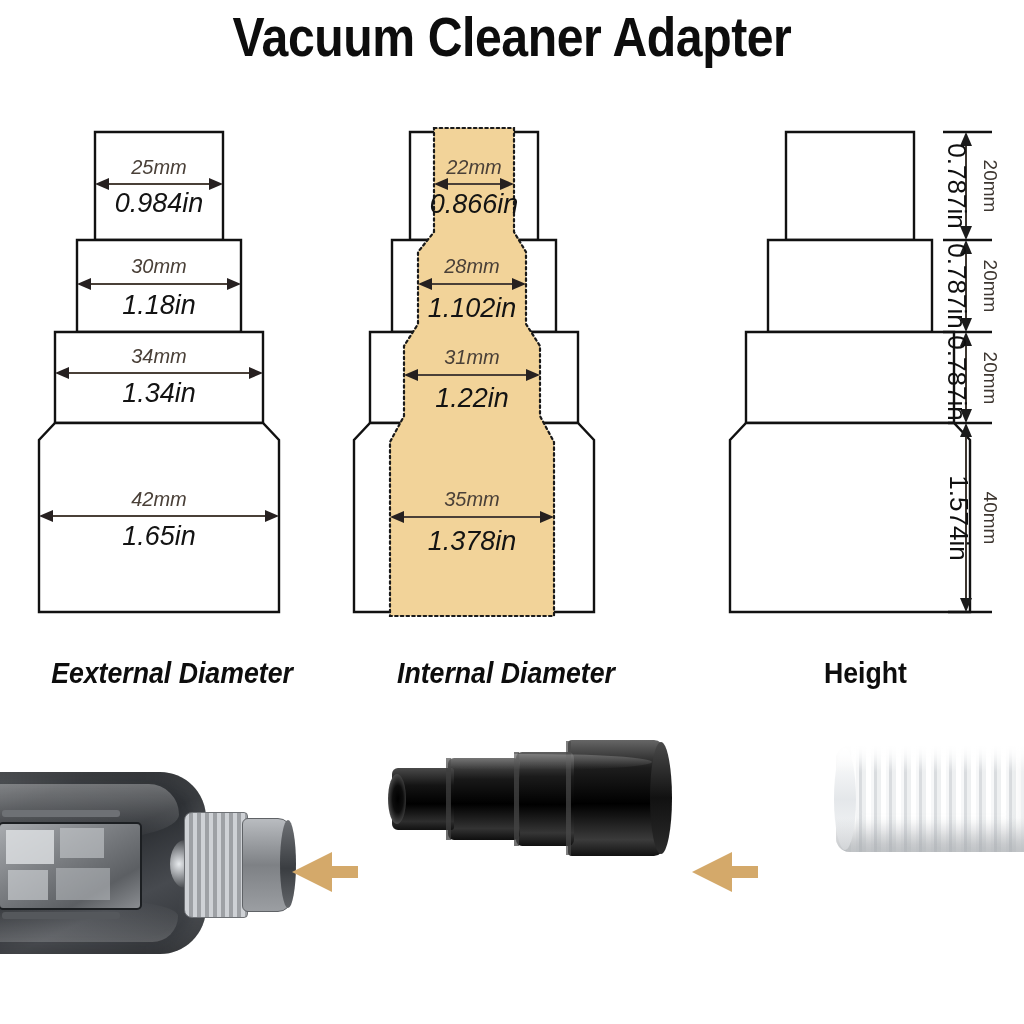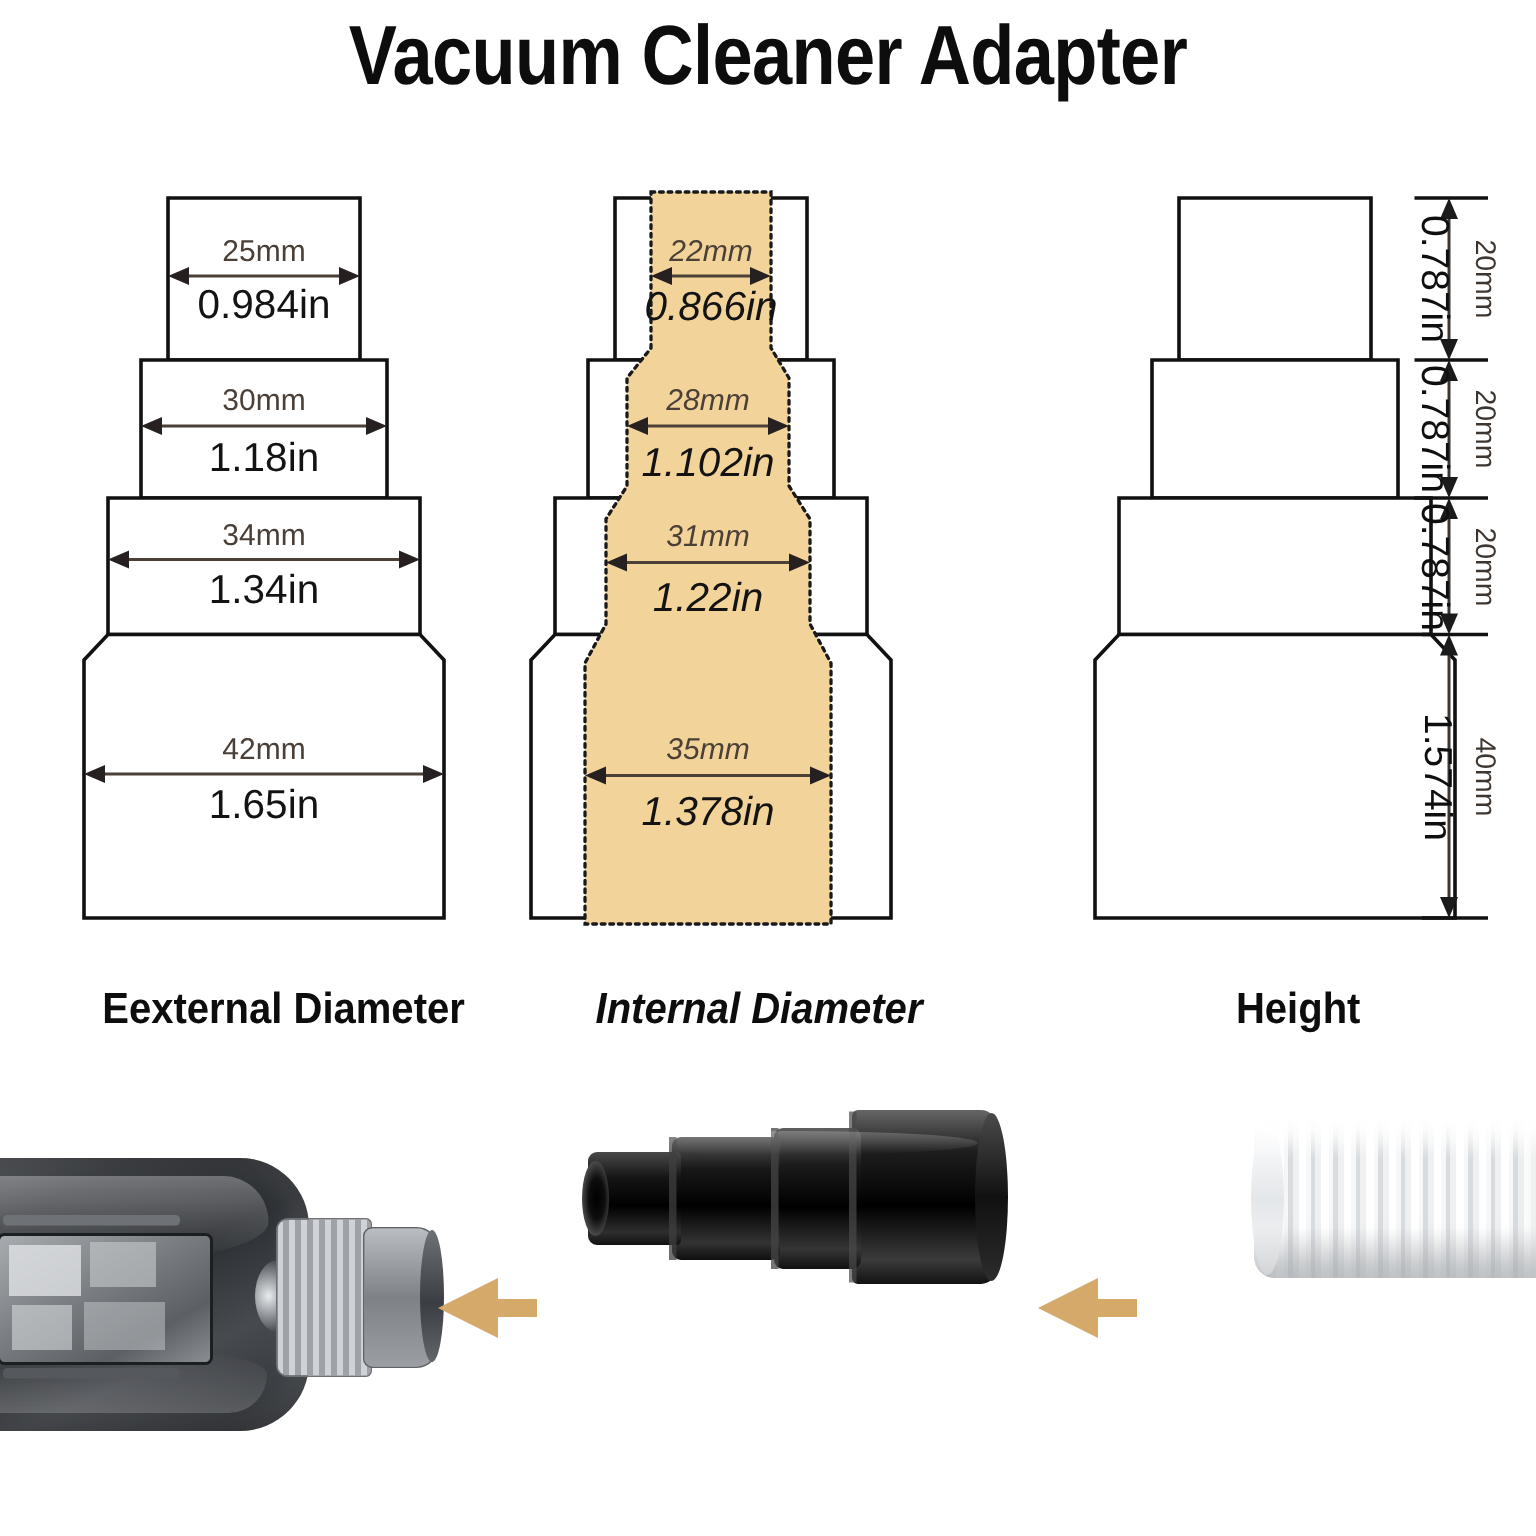--- a/index.html
+++ b/index.html
@@ -199,21 +199,21 @@
 </style>
 </head>
 <body>
 
 <div id="page">
 
   <div class="title">Vacuum Cleaner Adapter</div>
 
   <div class="diagrams">
 
-    <div class="panel" style="left:24px;width:330px;">
+    <div class="panel" style="left:7px;width:330px;font-style:italic;">
       <div class="svgwrap">
         <svg width="330" height="500" viewBox="0 0 330 500">
 
           <path class="outline" d="M 88 12 L 216 12 L 216 120 L 88 120 Z"></path>
 
           <path class="outline" d="M 70 120 L 234 120 L 234 212 L 70 212 Z"></path>
 
           <path class="outline" d="M 48 212 L 256 212 L 256 303 L 48 303 Z"></path>
 
           <path class="outline" d="M 48 303 L 256 303 L 272 320 L 272 492 L 32 492 L 32 320 Z"></path>

